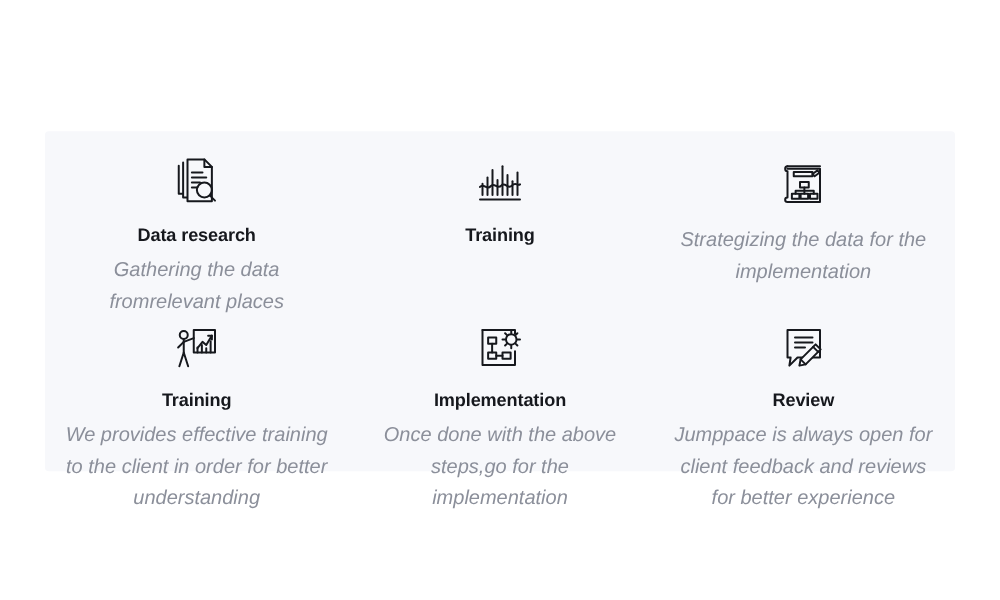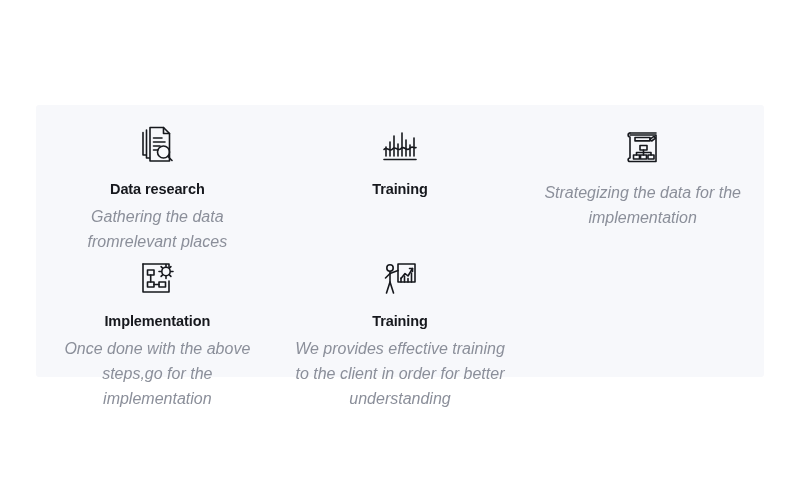--- a/index.html
+++ b/index.html
@@ -118,50 +118,63 @@
             <rect x="18.5" y="30" width="6" height="4"></rect>
             <rect x="26" y="30" width="6" height="4"></rect>
           </svg>
         </div>
         <div class="feature-desc">Strategizing the data for the implementation</div>
       </div>
 
       <div class="feature row-2">
         <div class="feature-icon">
           <svg width="42" height="42" viewBox="0 0 42 42" fill="none" stroke="#16181d" stroke-width="1.6" stroke-linecap="round" stroke-linejoin="round">
+            <rect x="19" y="7" width="17" height="18"></rect>
+            <path d="M22 21.5 L26 16.5 L29 19 L33.5 11.5"></path>
+            <path d="M30.5 11.5 L33.5 11.5 L33.5 14.5"></path>
+            <path d="M22 25 L22 21 M25.5 25 L25.5 19 M29 25 L29 21.5 M32.5 25 L32.5 16"></path>
+            <circle cx="11" cy="11" r="3.2"></circle>
+            <path d="M11 14.5 L11 25"></path>
+            <path d="M11 16.5 L19 13.5"></path>
+            <path d="M11 16.5 L6.5 21"></path>
+            <path d="M11 25 L7.5 36 M11 25 L14.5 36"></path>
+          </svg>
+        </div>
+        <div class="feature-title">Training</div>
+        <div class="feature-desc">We provides effective training to the client in order for better understanding</div>
+      </div>
+
+      <div class="feature row-2">
+        <div class="feature-icon">
+          <svg width="42" height="42" viewBox="0 0 42 42" fill="none" stroke="#16181d" stroke-width="1.6" stroke-linecap="round" stroke-linejoin="round">
             <path d="M7 7 L7 35 L33 35 L33 24"></path>
             <path d="M7 7 L33 7 L33 10"></path>
             <rect x="11.5" y="13" width="6.5" height="5"></rect>
             <rect x="11.5" y="25" width="6.5" height="5"></rect>
             <rect x="23" y="25" width="6.5" height="5"></rect>
             <path d="M18 27.5 L23 27.5"></path>
             <path d="M14.7 18 L14.7 25"></path>
             <circle cx="30" cy="14.5" r="4.2"></circle>
             <path d="M30 7.5 L30 9.6 M30 19.4 L30 21.5 M23 14.5 L25.1 14.5 M34.9 14.5 L37 14.5 M25.1 9.6 L26.6 11.1 M33.4 17.9 L34.9 19.4 M34.9 9.6 L33.4 11.1 M26.6 17.9 L25.1 19.4"></path>
           </svg>
         </div>
         <div class="feature-title">Implementation</div>
         <div class="feature-desc">Once done with the above steps,go for the implementation</div>
       </div>
 
       <div class="feature row-2">
         <div class="feature-icon">
           <svg width="42" height="42" viewBox="0 0 42 42" fill="none" stroke="#16181d" stroke-width="1.6" stroke-linecap="round" stroke-linejoin="round">
-            <rect x="19" y="7" width="17" height="18"></rect>
-            <path d="M22 21.5 L26 16.5 L29 19 L33.5 11.5"></path>
-            <path d="M30.5 11.5 L33.5 11.5 L33.5 14.5"></path>
-            <path d="M22 25 L22 21 M25.5 25 L25.5 19 M29 25 L29 21.5 M32.5 25 L32.5 16"></path>
-            <circle cx="11" cy="11" r="3.2"></circle>
-            <path d="M11 14.5 L11 25"></path>
-            <path d="M11 16.5 L19 13.5"></path>
-            <path d="M11 16.5 L6.5 21"></path>
-            <path d="M11 25 L7.5 36 M11 25 L14.5 36"></path>
+            <path d="M8 7 L34 7 L34 29 L16 29 L9.5 35.5 L10.5 29 L8 29 Z"></path>
+            <path d="M14 13 L28 13 M14 17 L28 17 M14 21 L22 21"></path>
+            <path d="M30.5 18.5 L34.5 22.5 L22.5 34.5 L17.5 35.5 L18.5 30.5 Z" fill="#f7f8fb"></path>
+            <path d="M18.5 30.5 L22.5 34.5"></path>
+            <path d="M28.5 20.5 L32.5 24.5"></path>
           </svg>
         </div>
-        <div class="feature-title">Training</div>
-        <div class="feature-desc">We provides effective training to the client in order for better understanding</div>
+        <div class="feature-title">Review</div>
+        <div class="feature-desc">Jumppace is always open for client feedback and reviews for better experience</div>
       </div>
-
 
     </div>
   </div>
 
 </div>
 
 </body></html>

